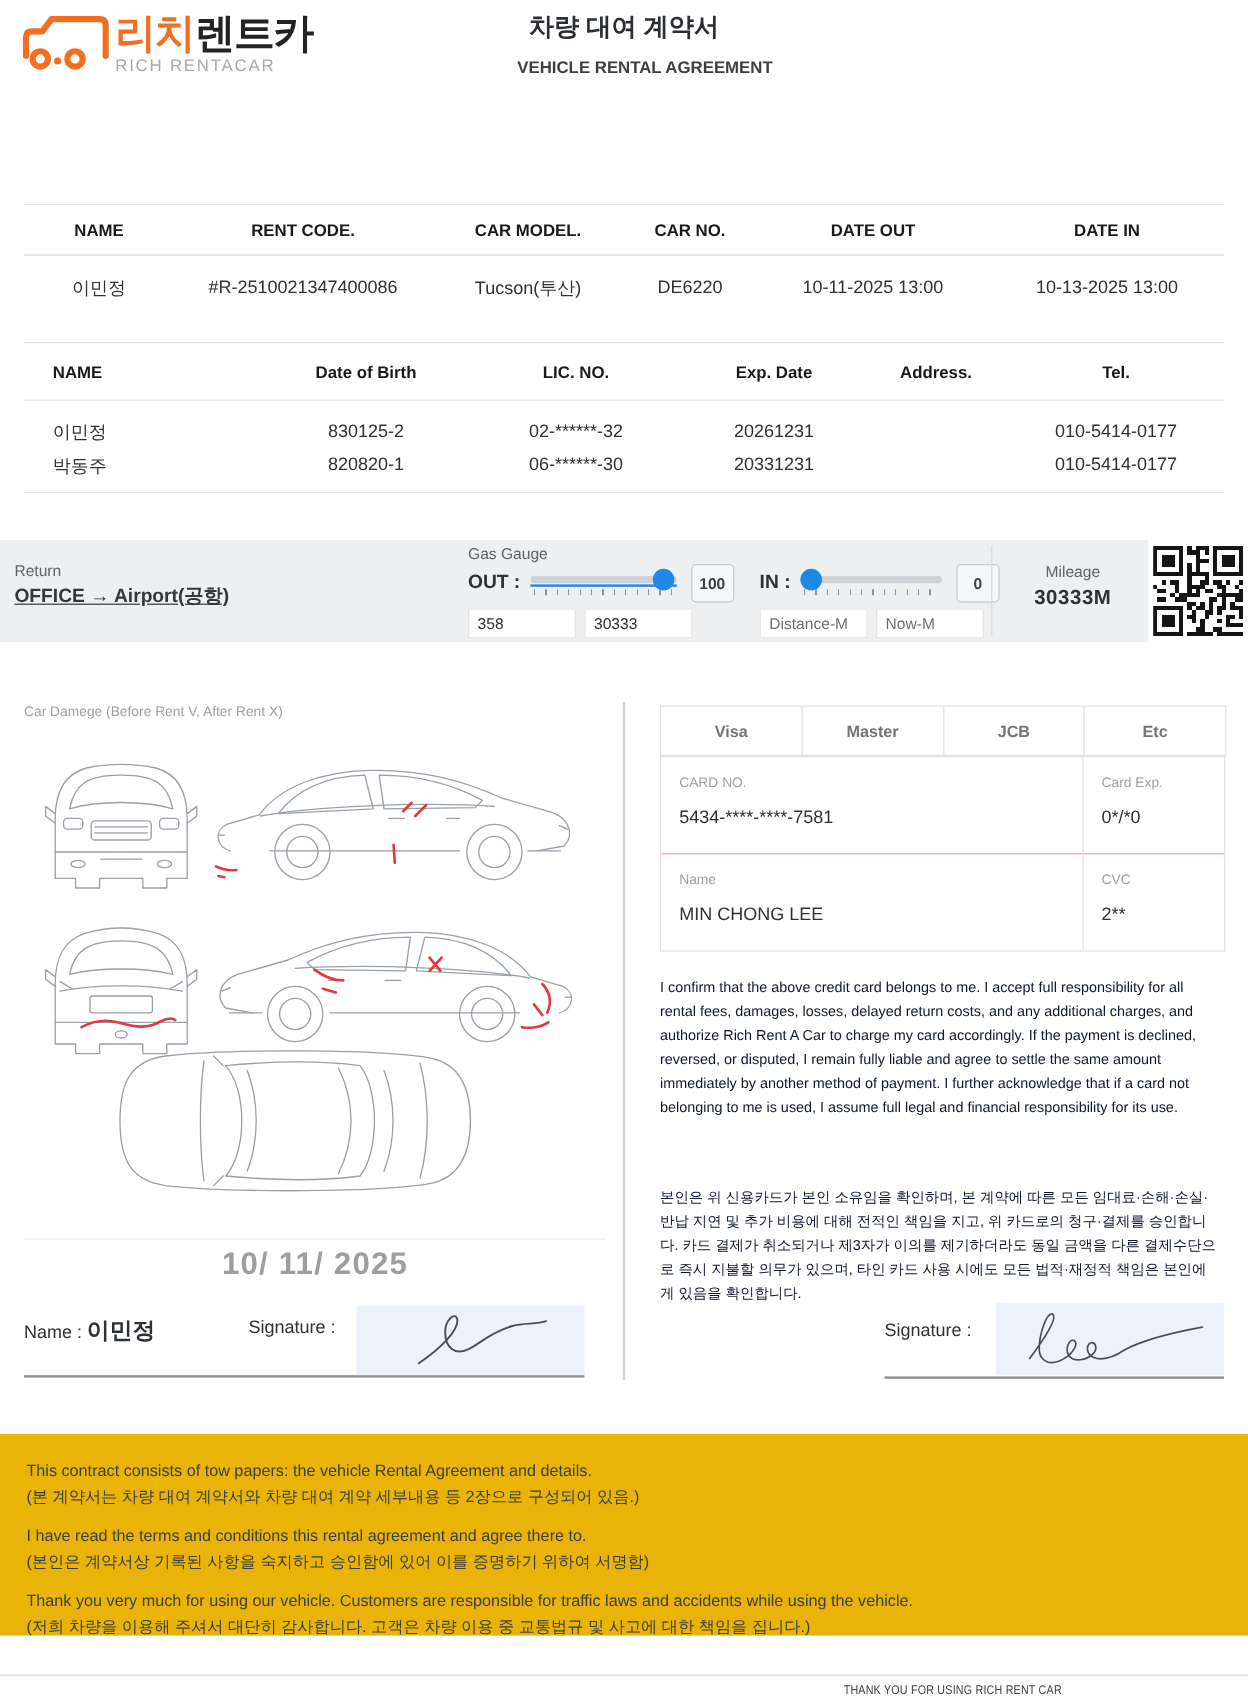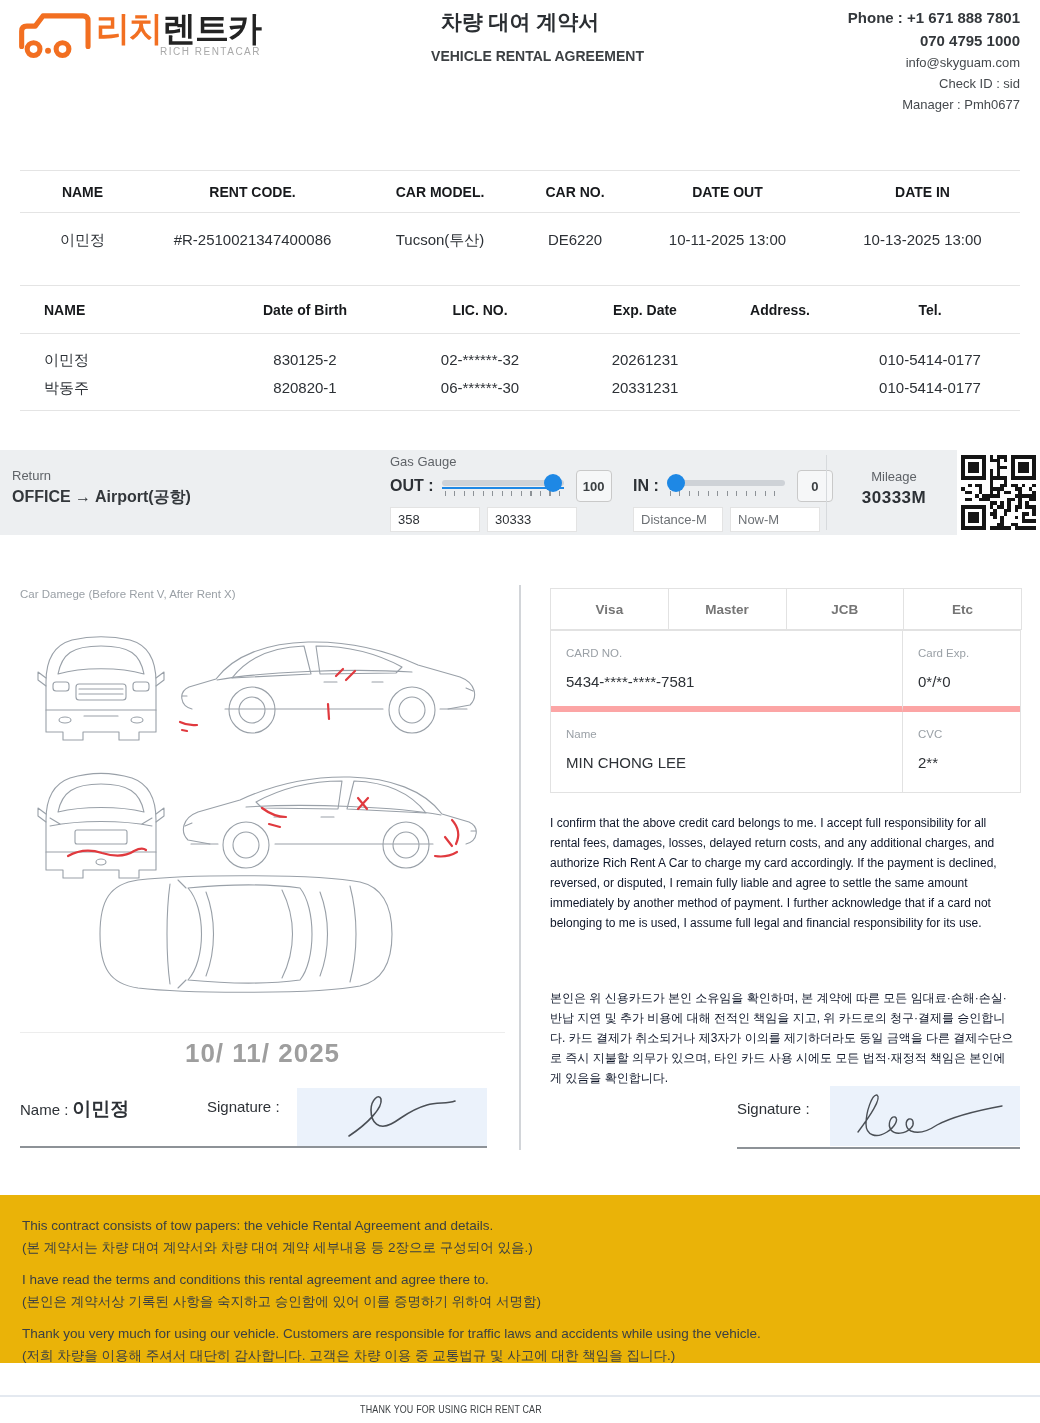--- a/index.html
+++ b/index.html
@@ -6,21 +6,21 @@
   html,body { background:#fff; }
   body { font-family:"Liberation Sans","DejaVu Sans",sans-serif; color:#3c4043; }
   .page { position:relative; width:1040px; height:1423px; background:#fff; overflow:hidden; }
 
   
   .logo { position:absolute; left:14px; top:8px; display:flex; align-items:flex-start; }
   .logo-text { margin-left:2px; }
   .logo-kr { font-size:34px; font-weight:bold; letter-spacing:-1px; line-height:40px; }
   .logo-kr .kr-orange { color:#f26f21; }
   .logo-kr .kr-black { color:#232323; }
-  .logo-sub { font-size:10px; color:#a9a9a9; letter-spacing:1.5px; text-align:right; margin-top:-2px; }
+  .logo-sub { font-size:14px; color:#a9a9a9; letter-spacing:1.5px; text-align:left; margin-top:-2px; }
   .title-block { position:absolute; left:0; right:0; top:8px; text-align:center; }
   .title-kr { font-size:21px; font-weight:bold; color:#2b2f33; }
   .title-en { font-size:14px; font-weight:bold; color:#3c4043; margin-top:12px;padding-left:35px; }
   .contact { position:absolute; right:20px; top:6px; text-align:right; }
   .contact .c-bold { font-size:15px; font-weight:bold; line-height:23px; color:#33373b; }
   .contact .c-reg { font-size:13px; line-height:21px; color:#45494d; }
 
   
   .tbl-wrap { position:absolute; left:20px; width:1000px; }
   .t1 { top:170px; }
@@ -32,21 +32,21 @@
   tbody td { font-size:15px; color:#2d3136; text-align:center; vertical-align:top; }
   .t1 tbody td { height:73px; padding-top:18px; }
   .t2 tbody tr.r1 td { padding-top:17px; height:45px; }
   .t2 tbody tr.r2 td { height:28px; padding-bottom:12px; }
   .t2 table { border-bottom:1px solid #e4e4e4; }
   .t2 td.al { text-align:left; padding-left:24px; }
 
   
   .gas-strip { position:absolute; left:0; top:450px; width:1040px; height:85px; background:#edeff1; }
   .return-label { position:absolute; left:12px; top:18px; font-size:13px; color:#5f6368; }
-  .return-value { position:absolute; left:12px; top:37px; font-size:16px; font-weight:bold; color:#33373b; }
+  .return-value { position:absolute; left:12px; top:37px; font-size:16px; font-weight:bold; color:#33373b;text-decoration:underline; }
   .gg-label { position:absolute; left:390px; top:4px; font-size:13px; color:#5f6368; }
   .gauge-row { position:absolute; top:20px; display:flex; align-items:center; }
   .gauge-row .g-lab { font-size:16px; font-weight:bold; color:#2d3136; margin-right:8px; }
   .slider { position:relative; height:26px; }
   .slider .track { position:absolute; top:7px; left:0; right:0; height:6px; background:#ced2d7; border-radius:3px; }
   .slider .fill { position:absolute; top:14px; left:0; height:2px; background:#1e88e5; }
   .slider .ticks { position:absolute; top:18px; left:3px; right:3px; height:5px;
       background:repeating-linear-gradient(90deg,#8d9297 0 1px,transparent 1px 9.5px); }
   .slider .thumb { position:absolute; top:1px; width:18px; height:18px; border-radius:50%; background:#1e88e5; }
   .out-slider { width:122px; }
@@ -87,33 +87,33 @@
   .sig-line-right { left:737px; top:1147px; width:283px; }
 
   
   .card-tabs { position:absolute; left:550px; top:588px; width:471px; display:flex; }
   .card-tab { flex:1; height:42px; border:1px solid #e2e2e2; margin-right:-1px; display:flex; align-items:center;
       justify-content:center; font-size:13.5px; font-weight:bold; color:#757575; background:#fff; }
   .card-grid { position:absolute; left:550px; top:630px; width:471px; height:163px; border:1px solid #e2e2e2;
       display:grid; grid-template-columns:352px 1fr; grid-template-rows:1fr 1fr; }
   .card-cell { padding:16px 15px; }
   .card-cell.b-r { border-right:1px solid #e2e2e2; }
-  .card-cell.b-b { border-bottom:6px solid #fca5a5; }
+  .card-cell.b-b { border-bottom:1px solid #fca5a5; }
   .card-cell .lab { font-size:11.5px; color:#9aa0a6; }
   .card-cell .val { font-size:15px; color:#2d3136; margin-top:14px; }
   .confirm { position:absolute; left:550px; width:464px; font-size:12px; line-height:20px; color:#0f172a; }
   .confirm-en { top:813px; }
   .confirm-kr { top:988px; }
 
   
   .notes { position:absolute; left:0; top:1195px; width:1040px; height:168px; background:#eab308; padding:20px 22px; }
   .note-pair { margin-bottom:10px; }
   .note-pair div { font-size:13.5px; line-height:22px; color:#3c4043; }
   .thanks-sep { position:absolute; left:0; top:1395px; width:1040px; height:2px; background:#e4e9f0; }
-  .thanks { position:absolute; left:0; top:1403px; width:901px; text-align:center; font-size:10.5px; color:#3c4043; }
+  .thanks { position:absolute; left:0; top:1403px; width:901px; text-align:right; font-size:10.5px; color:#3c4043; }
   .thanks span { display:inline-block; transform:scaleX(0.85); letter-spacing:0.2px; }
 </style>
 </head>
 <body>
 
 <div class="page">
 
   <div class="logo">
     <span>
       <svg viewBox="0 0 94 64" width="80" height="55">
@@ -129,27 +129,20 @@
       <div class="logo-kr"><span class="kr-orange">리치</span><span class="kr-black">렌트카</span></div>
       <div class="logo-sub">RICH RENTACAR</div>
     </div>
   </div>
 
   <div class="title-block">
     <div class="title-kr">차량 대여 계약서</div>
     <div class="title-en">VEHICLE RENTAL AGREEMENT</div>
   </div>
 
-  <div class="contact">
-    <div class="c-bold">Phone : +1 671 888 7801</div>
-    <div class="c-bold">070 4795 1000</div>
-    <div class="c-reg">info@skyguam.com</div>
-    <div class="c-reg">Check ID : sid</div>
-    <div class="c-reg">Manager : Pmh0677</div>
-  </div>
 
   <div class="tbl-wrap t1">
     <table>
       <colgroup>
           <col style="width:12.5%">
           <col style="width:21.5%">
           <col style="width:16%">
           <col style="width:11%">
           <col style="width:19.5%">
           <col style="width:19.5%">

